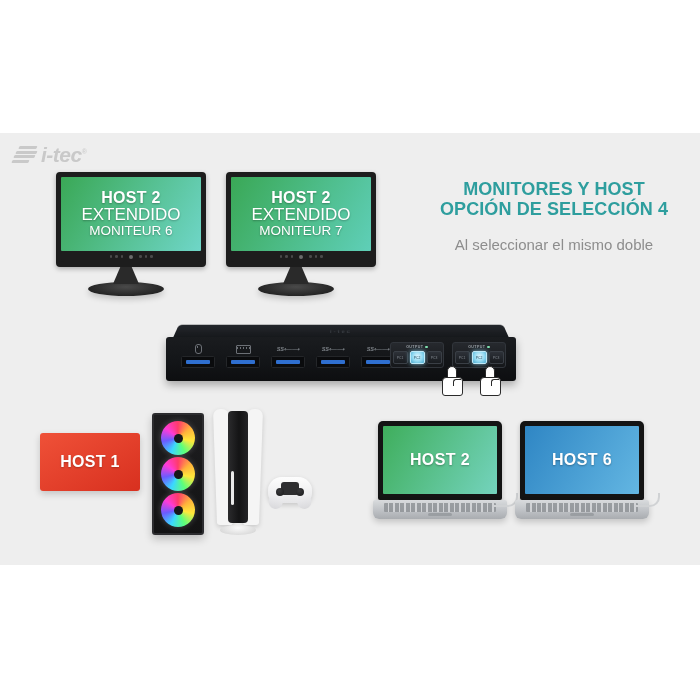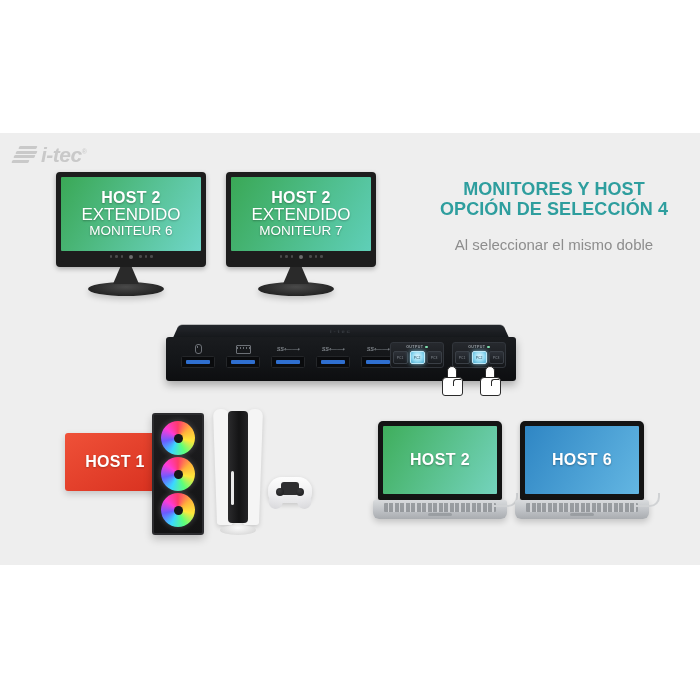--- a/index.html
+++ b/index.html
@@ -412,21 +412,21 @@
     <div class="finger"></div>
       <div class="cuff"></div>
       <div class="knuck"></div>
   </div>
   <div class="hand" style="left:479px;top:366px;">
     <div class="finger"></div>
       <div class="cuff"></div>
       <div class="knuck"></div>
   </div>
 
-  <div class="host1" id="host1card" style="background: linear-gradient(150deg, rgb(239, 81, 56) 0%, rgb(216, 48, 31) 100%); margin-left: 25px;">
+  <div class="host1" id="host1card" style="background: linear-gradient(150deg, rgb(239, 81, 56) 0%, rgb(216, 48, 31) 100%);">
     <span>HOST 1</span>
   </div>
 
   <div class="tower">
     <div class="fan"></div>
     <div class="fan"></div>
     <div class="fan"></div>
   </div>
 
   <div class="ps5">

